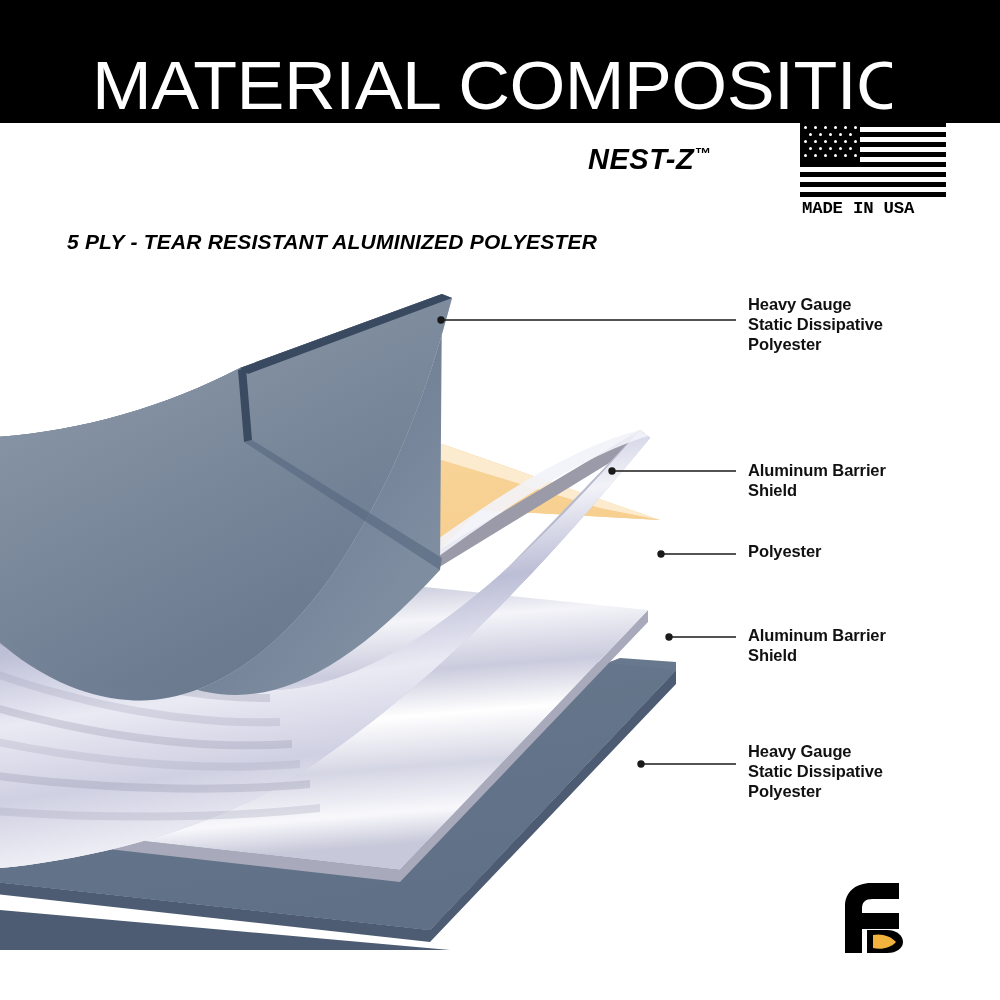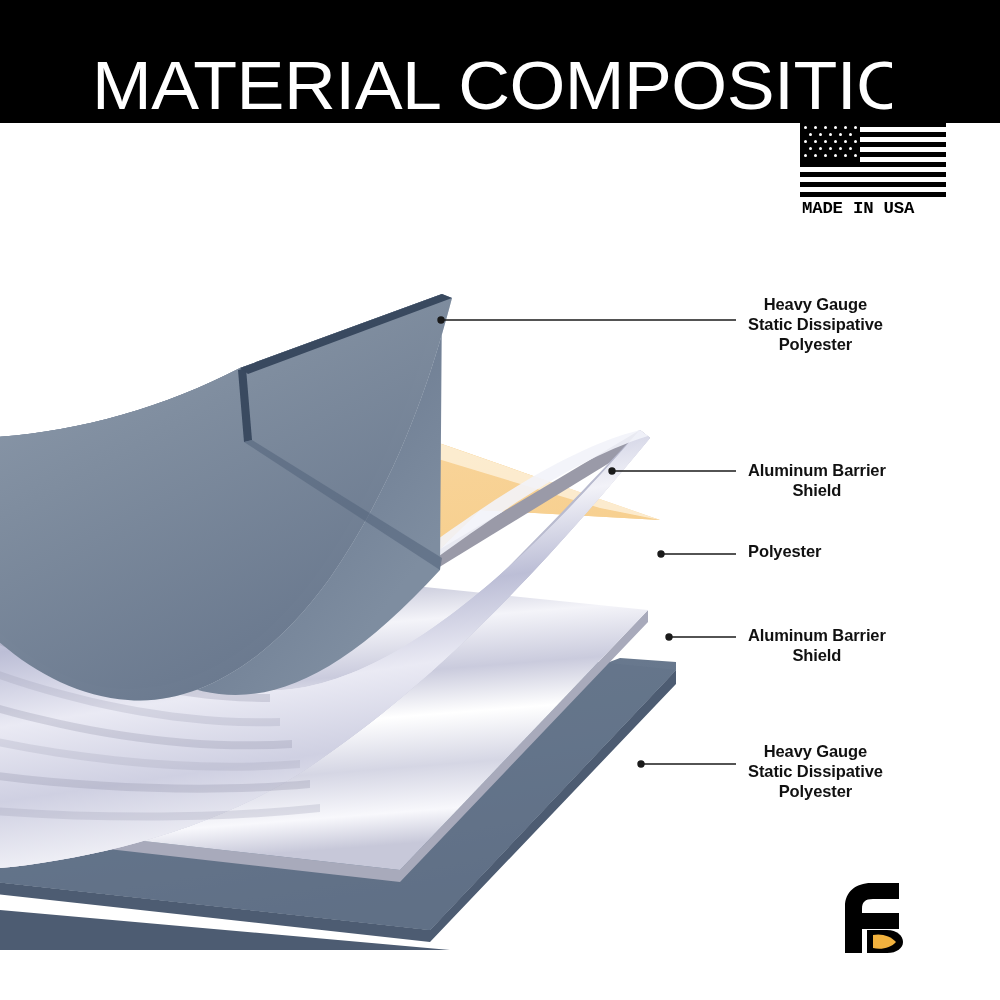--- a/index.html
+++ b/index.html
@@ -142,21 +142,20 @@
 
   
   .callout-label {
     position: absolute;
     font-size: 16.5px;
     font-weight: bold;
     line-height: 20px;
     color: #111111;
     white-space: pre-line;
     letter-spacing: -0.1px;
-    text-align: center;
   }
   .leader-svg {
     position: absolute;
     left: 0;
     top: 0;
     width: 1000px;
     height: 1000px;
     pointer-events: none;
   }
 
@@ -173,20 +172,23 @@
 <body>
 
 <div id="root">
 
   <div class="header-bar"></div>
 
   <div class="header-title">
     <span>MATERIAL COMPOSITION</span>
   </div>
 
+  <div class="brand-name">
+    <span>NEST-Z</span><span class="tm">™</span>
+  </div>
 
   <div class="flag-block">
     <div class="flag">
       <div class="stripe" style="top:0px"></div>
       <div class="stripe" style="top:10px"></div>
       <div class="stripe" style="top:20px"></div>
       <div class="stripe" style="top:30px"></div>
       <div class="stripe" style="top:40px"></div>
       <div class="stripe" style="top:50px"></div>
       <div class="stripe" style="top:60px"></div>
@@ -218,20 +220,21 @@
         <div class="star" style="left:14px; top:32px"></div>
         <div class="star" style="left:24px; top:32px"></div>
         <div class="star" style="left:34px; top:32px"></div>
         <div class="star" style="left:44px; top:32px"></div>
         <div class="star" style="left:54px; top:32px"></div>
       </div>
     </div>
     <div class="made-in-usa">MADE IN USA</div>
   </div>
 
+  <div class="subtitle">5 PLY -  TEAR RESISTANT ALUMINIZED POLYESTER</div>
 
   <div class="illustration">
     <svg width="720" height="680" viewBox="0 0 720 680" xmlns="http://www.w3.org/2000/svg">
       <defs>
 
         <linearGradient id="alu1" x1="0" y1="0" x2="0.25" y2="1">
           <stop offset="0%" stop-color="#e8e9f3"></stop>
           <stop offset="18%" stop-color="#c5c7dd"></stop>
           <stop offset="34%" stop-color="#f2f2f8"></stop>
           <stop offset="50%" stop-color="#bcbed6"></stop>

